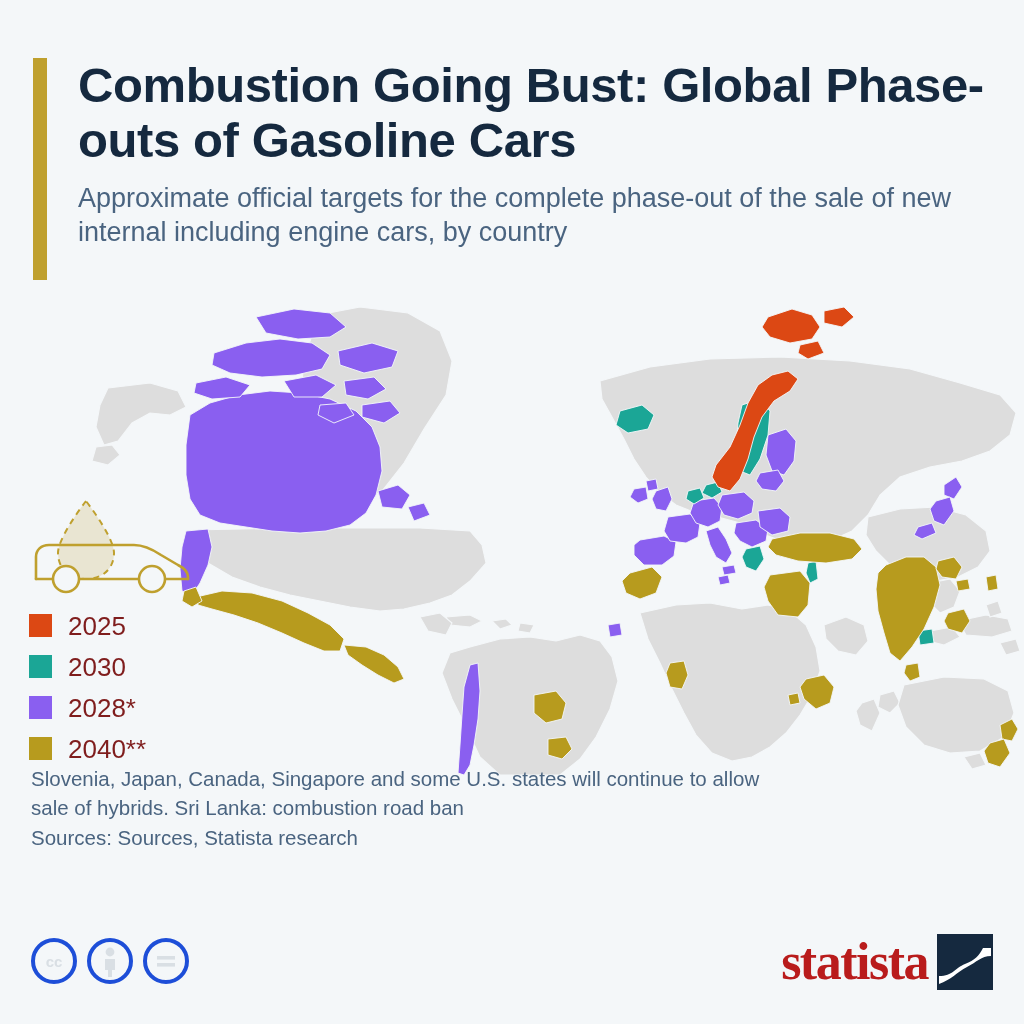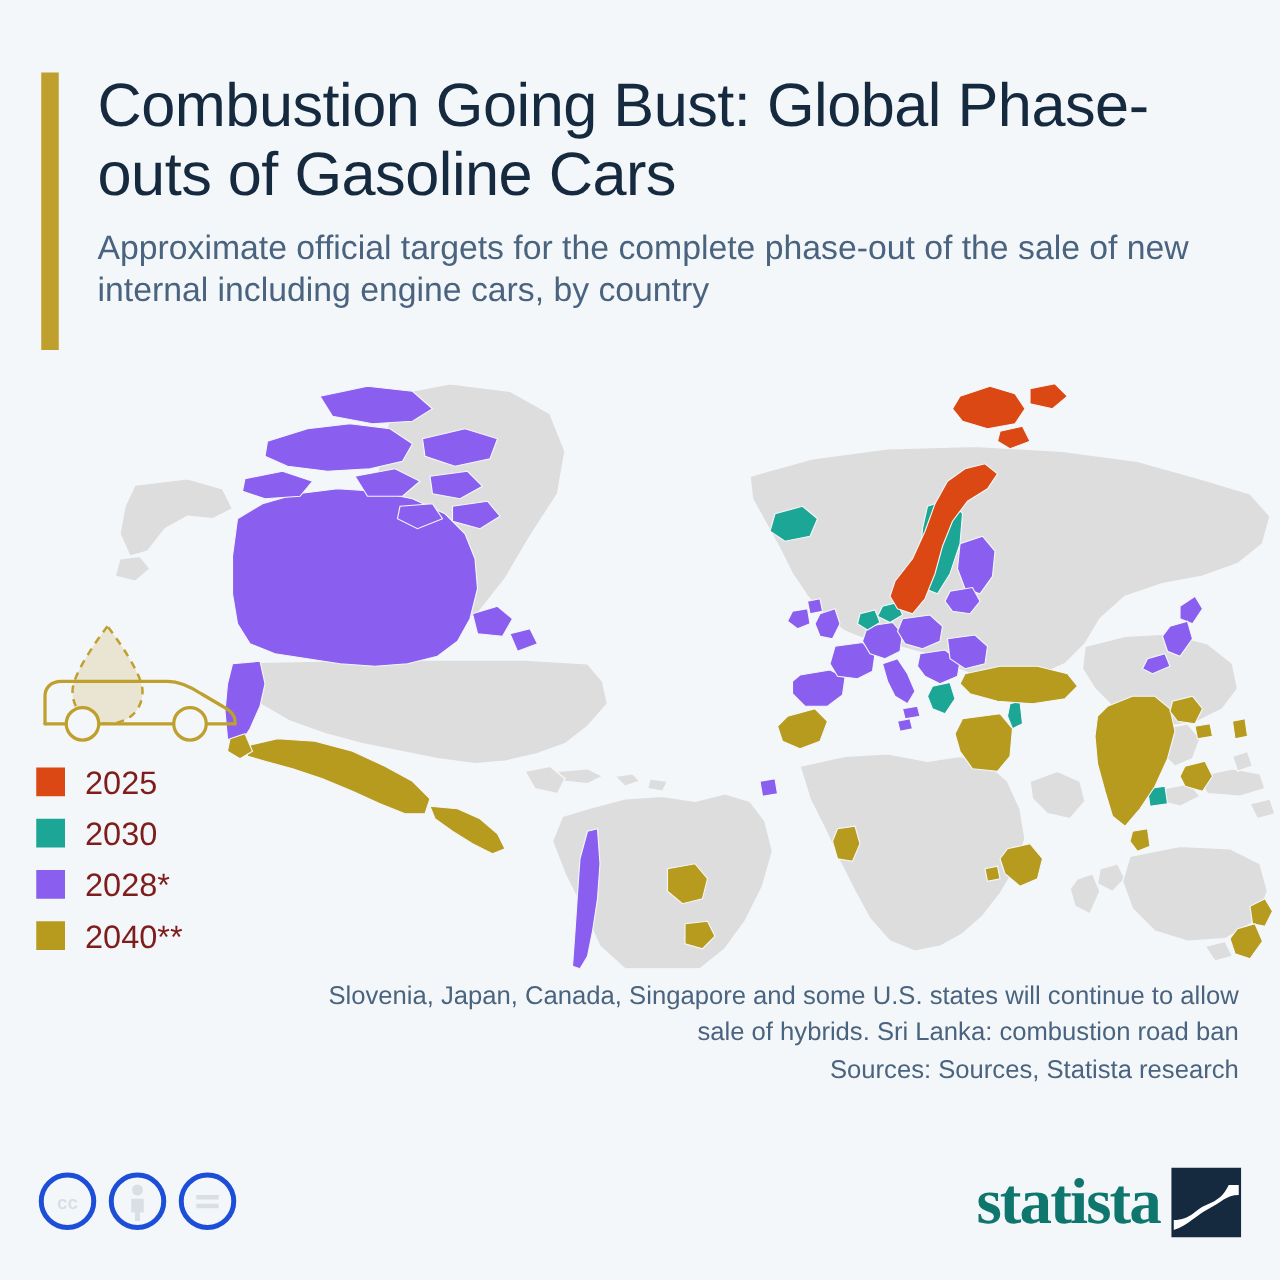--- a/index.html
+++ b/index.html
@@ -10,21 +10,21 @@
     overflow:hidden;
     position:relative;
   }
   .frame{position:absolute;inset:0;}
 
   
   .header{position:absolute;left:33px;top:58px;width:960px;display:flex;gap:0;}
   .accent-bar{width:14px;height:222px;background:#bfa02e;flex:0 0 14px;}
   .head-text{margin-left:31px;}
   .title{
-    font-size:49px;line-height:1.12;font-weight:normal;color:#15293f;
+    font-size:49px;line-height:1.12;font-weight:bold;color:#15293f;
     letter-spacing:-0.4px;margin:0;
   }
   .subtitle{
     font-size:27px;line-height:1.25;color:#4a6480;margin:14px 0 0 0;
     font-weight:normal;
   }
 
   
   .map-wrap{position:absolute;left:0;top:295px;width:1024px;height:480px;}
   .map-wrap svg{display:block;width:100%;height:100%;}
@@ -35,39 +35,39 @@
   
   .legend{position:absolute;left:29px;top:605px;}
   .legend-row{display:flex;align-items:center;height:41px;}
   .swatch{width:23px;height:23px;flex:0 0 23px;}
   .legend-label{
     margin-left:16px;font-size:26px;color:#7f1d1d;line-height:1;
     white-space:nowrap;
   }
 
   
-  .notes{position:absolute;left:31px;top:782px;width:960px;text-align:right;}
+  .notes{position:absolute;left:31px;top:764px;width:960px;}
   .note{
     font-size:20.5px;line-height:1.42;color:#4a6480;margin:0;
     white-space:pre-wrap;
   }
   .note.gap{margin-top:1px;}
 
   
   .footer{position:absolute;left:31px;top:938px;width:962px;height:62px;}
   .cc-badges{position:absolute;left:0;top:0;display:flex;gap:10px;}
   .cc-badge{
     width:46px;height:46px;border-radius:50%;
     border:4px solid #1d4ed8;
     display:flex;align-items:center;justify-content:center;
     box-sizing:border-box;
   }
   .statista{position:absolute;right:0;top:-4px;display:flex;align-items:center;gap:9px;}
   .statista-word{
-    font-size:52px;font-weight:bold;color:#0f766e;letter-spacing:-1.5px;
+    font-size:52px;font-weight:bold;color:#b91c1c;letter-spacing:-1.5px;
     line-height:1;font-family:"Liberation Serif", serif;
   }
   .statista-mark{width:56px;height:56px;}
 </style>
 </head>
 <body>
 
 <div class="frame">
 
   <div class="header">

